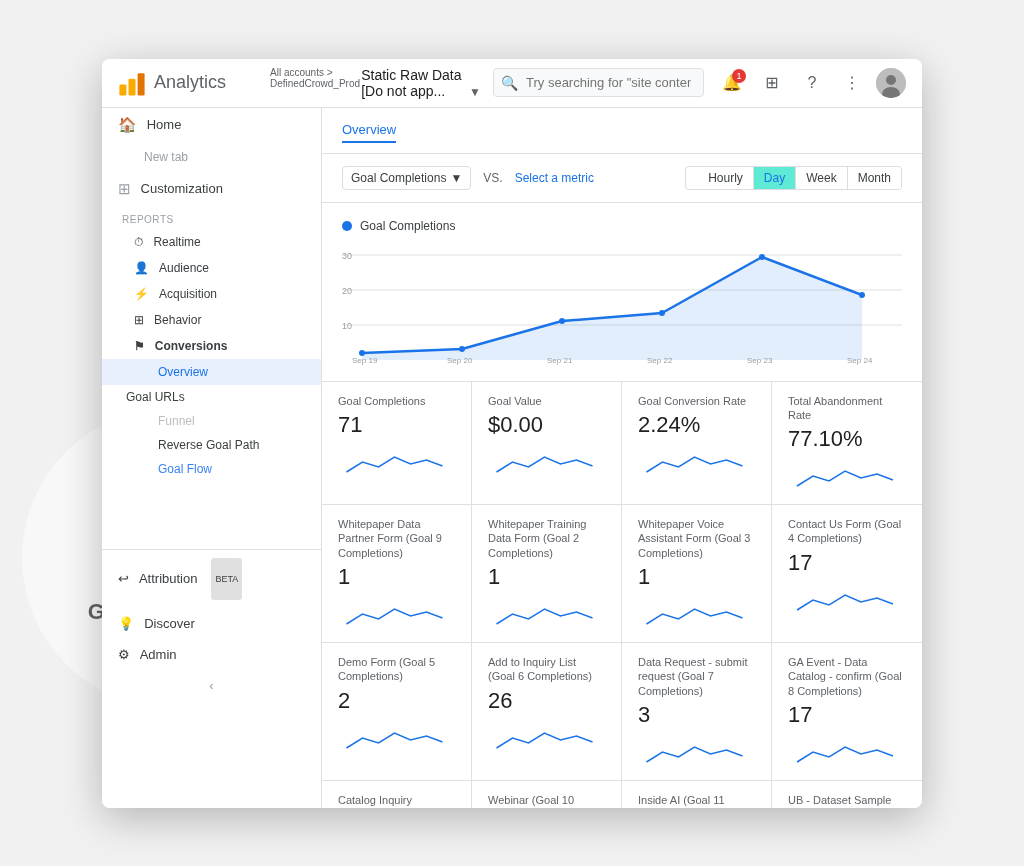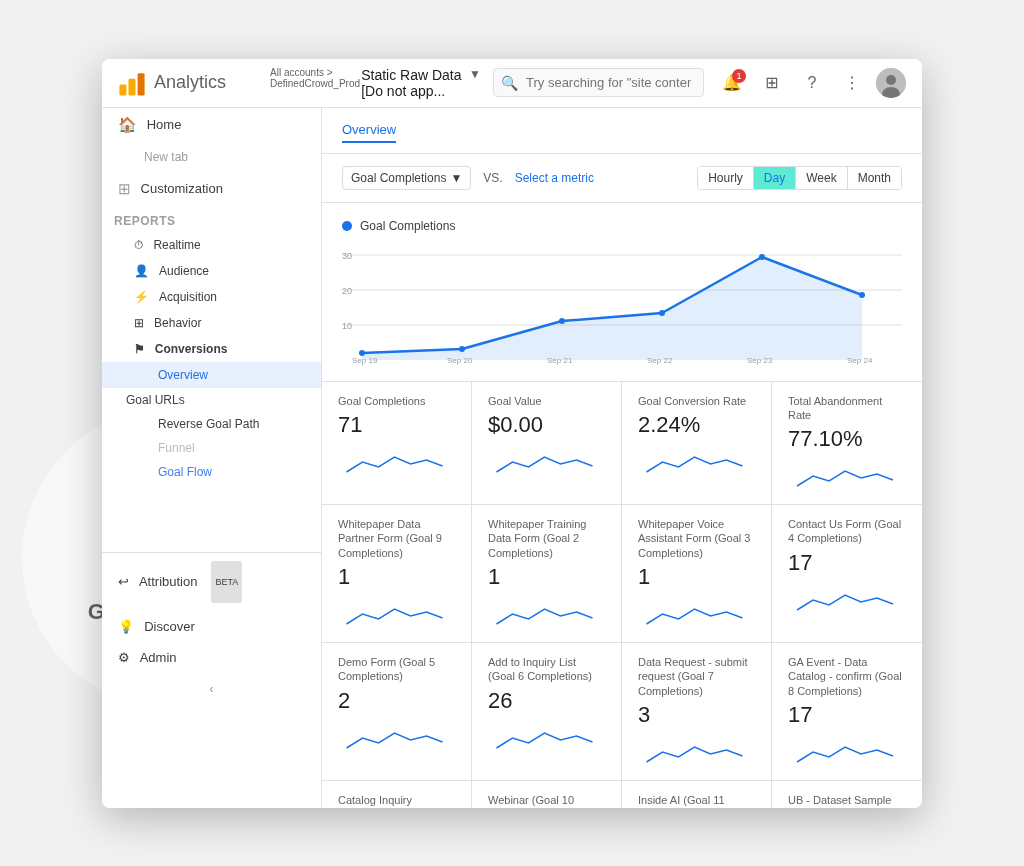--- a/index.html
+++ b/index.html
@@ -58,21 +58,21 @@
       flex: 1;
     }
 
     .ga-account-info .top-path {
       font-size: 10px;
       color: #5f6368;
     }
 
     .ga-property {
       display: flex;
-      align-items: flex-start;
+      align-items: flex-end;
       gap: 4px;
       font-size: 14px;
       color: #202124;
       font-weight: 500;
     }
 
     .ga-property .dropdown-arrow {
       color: #5f6368;
       font-size: 12px;
     }
@@ -173,24 +173,24 @@
       align-items: center;
       gap: 10px;
       padding: 8px 16px;
       cursor: pointer;
       color: #3c4043;
     }
 
     .sidebar-item .icon { color: #9aa0a6; font-size: 15px; }
 
     .sidebar-section-label {
-      padding: 8px 12px 4px;
-      font-size: 12px;
+      padding: 8px 20px 4px;
+      font-size: 10px;
       color: #9aa0a6;
-      font-weight: 700;
+      font-weight: 400;
       letter-spacing: 0.5px;
       text-transform: uppercase;
     }
 
     .sidebar-sub-item {
       display: flex;
       align-items: center;
       gap: 10px;
       padding: 6px 16px 6px 32px;
       cursor: pointer;
@@ -279,20 +279,21 @@
       cursor: pointer;
     }
 
     .time-controls {
       margin-left: auto;
       display: flex;
       gap: 0;
       border: 1px solid #dadce0;
       border-radius: 4px;
       overflow: hidden;
+      padding-left: 12px;
     }
 
     .time-btn {
       padding: 4px 10px;
       font-size: 12px;
       cursor: pointer;
       color: #3c4043;
       border-right: 1px solid #dadce0;
       background: #fff;
     }
@@ -481,25 +482,25 @@
           <span>⚑</span>
           <span>Conversions</span>
         </div>
 
         <div class="sidebar-sub-item active" style="padding-left:56px; background:#e8f0fe;">
           <span>Overview</span>
         </div>
         <div class="sidebar-sub-sub-item" style="padding-left:24px;">
           <span>Goal URLs</span>
         </div>
+        <div class="sidebar-sub-sub-item" style="padding-left:56px; color:#bdbdbd;">
+          <span>Funnel</span>
+        </div>
         <div class="sidebar-sub-sub-item" style="padding-left:56px;">
           <span>Reverse Goal Path</span>
-        </div>
-        <div class="sidebar-sub-sub-item" style="padding-left:56px; color:#bdbdbd;">
-          <span>Funnel</span>
         </div>
         <div class="sidebar-sub-sub-item" style="padding-left:56px; color:#3b82f6;">
           <span>Goal Flow</span>
         </div>
 
         <div style="flex:1; min-height:60px;"></div>
 
         <div class="sidebar-footer">
           <div class="sidebar-item">
             <span>↩</span>

